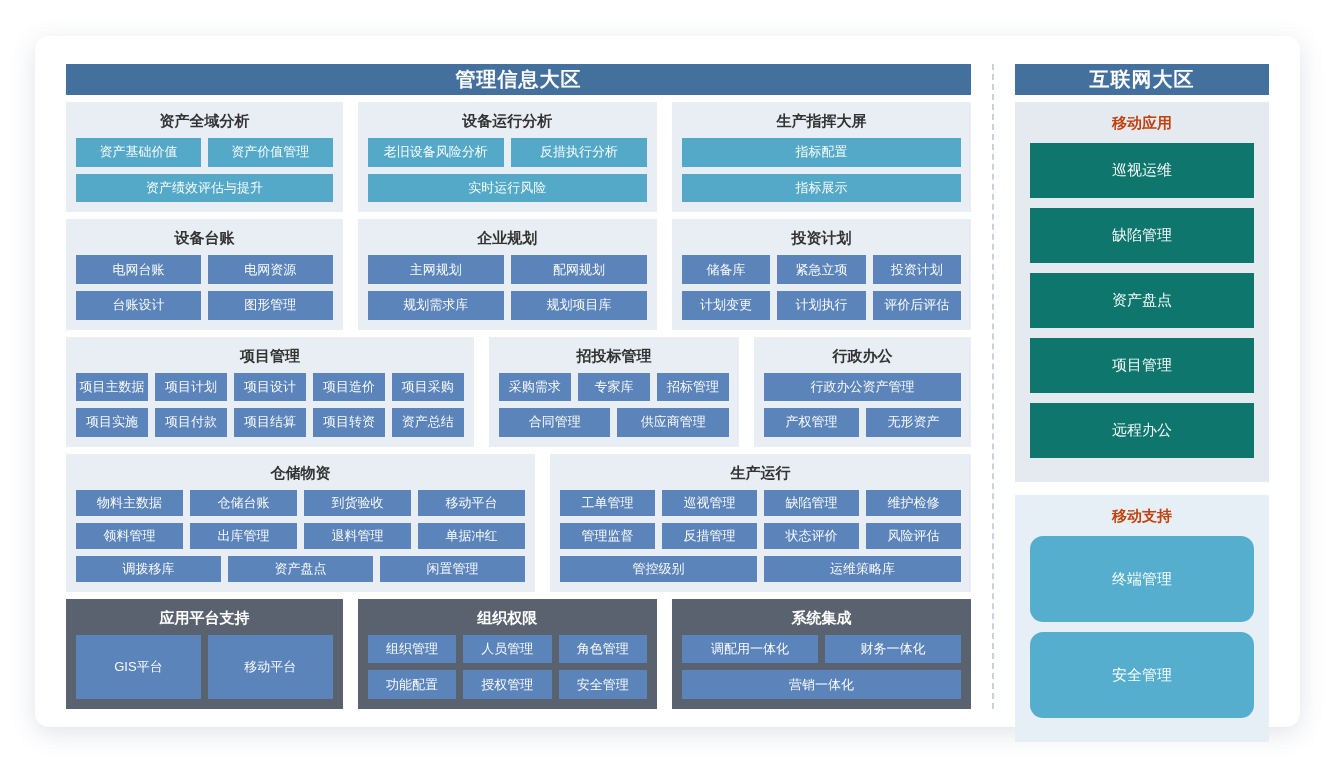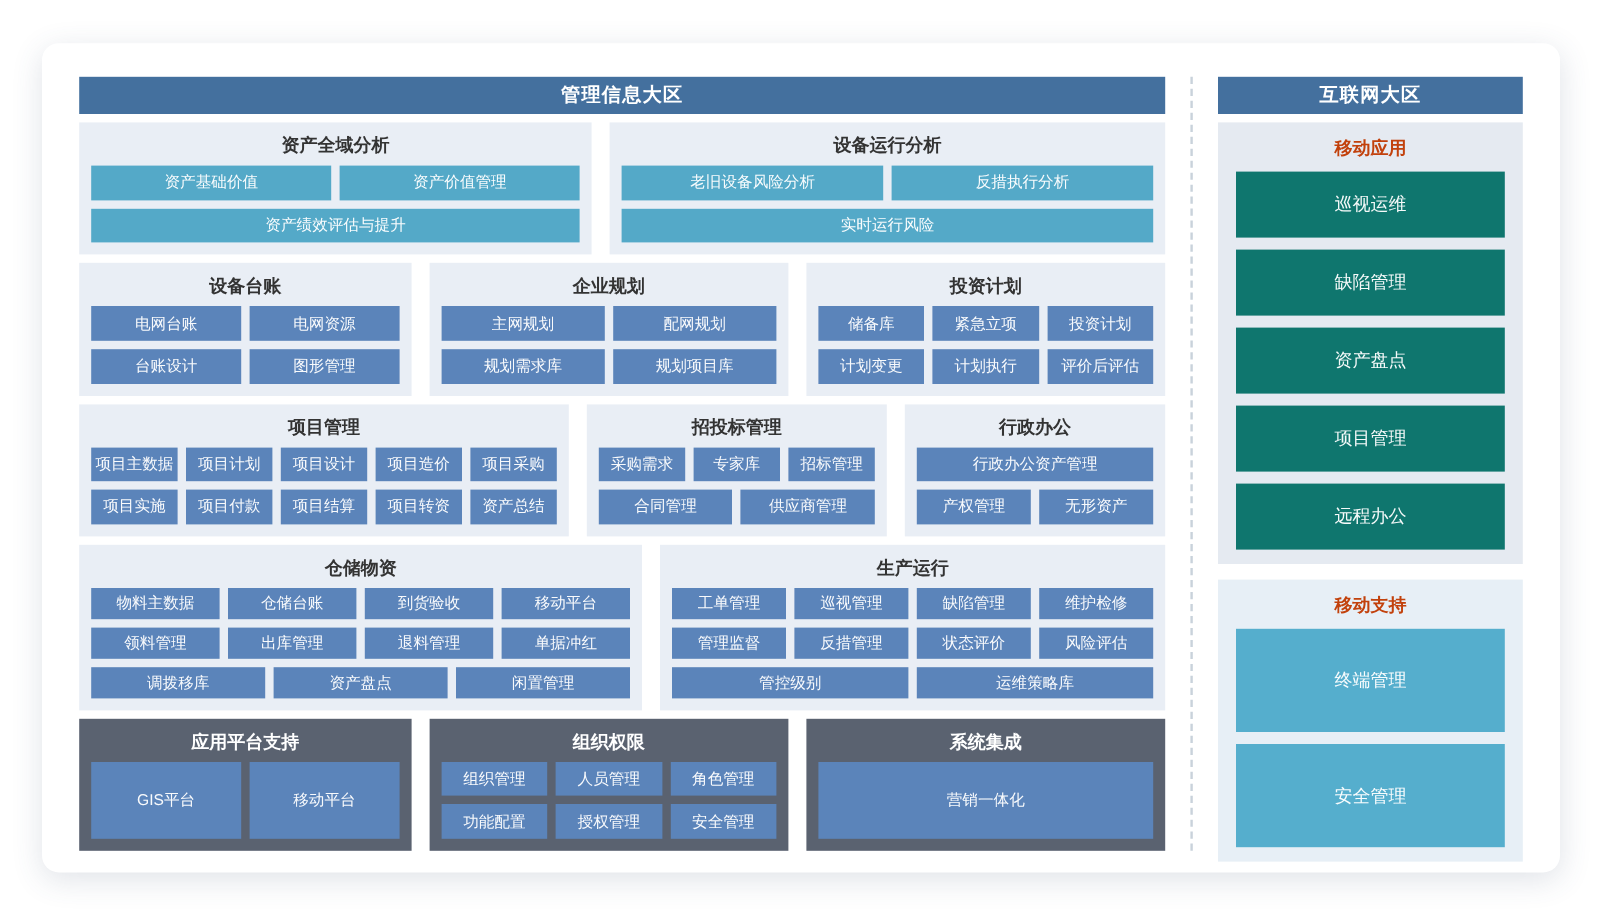--- a/index.html
+++ b/index.html
@@ -19,21 +19,21 @@
     gap: 15px;
   }
   .zone-left { width: 905px; flex: 0 0 905px; display: flex; flex-direction: column; }
   .zone-right { flex: 1; display: flex; flex-direction: column; }
   .zone-divider { width: 0; border-left: 2px dashed #c9d2db; margin: 0 6px; }
 
   .zone-header {
     height: 31px; line-height: 31px;
     background: #44709e;
     color: #ffffff;
-    font-size: 16px; font-weight: bold;
+    font-size: 20px; font-weight: bold;
     text-align: center;
     letter-spacing: 1px;
     flex: 0 0 31px;
   }
 
   
   .panel-row { display: flex; gap: 15px; margin-top: 7px; flex: 1; }
   .panel {
     background: #e9eef5;
     padding: 7px 10px 3px 10px;
@@ -83,23 +83,23 @@
     padding: 4px 0 10px 0;
   }
   .side-btn {
     height: 55px;
     margin-bottom: 10px;
     display: flex; align-items: center; justify-content: center;
     color: rgba(255,255,255,0.96);
     font-size: 15px;
     cursor: pointer;
   }
-  .side-btn:last-child { margin-bottom: 0; }
+  .side-btn:last-child { margin-bottom: 12px; }
   .side-btn.blue { background: #0f766e; }
-  .side-btn.teal { background: #55aecd; height: 86px; }
+  .side-btn.teal { background: #55aecd; height: 86px; border-radius: 13px; }
 </style>
 </head>
 <body>
 
 <div class="page">
   <div class="card">
 
     <div class="zone-left">
       <div class="zone-header">管理信息大区</div>
       <div id="left-rows" style="display: flex; flex-direction: column; flex: 1 1 0%;">
@@ -115,20 +115,29 @@
               </div>
             </div>
             <div class="panel">
               <div class="panel-title">设备运行分析</div>
               <div class="btn-row">
                 <div class="mod-btn teal">老旧设备风险分析</div>
                 <div class="mod-btn teal">反措执行分析</div>
               </div>
               <div class="btn-row">
                 <div class="mod-btn teal">实时运行风险</div>
+              </div>
+            </div>
+            <div class="panel">
+              <div class="panel-title">生产指挥大屏</div>
+              <div class="btn-row">
+                <div class="mod-btn teal">指标配置</div>
+              </div>
+              <div class="btn-row">
+                <div class="mod-btn teal">指标展示</div>
               </div>
             </div>
           </div>
           <div class="panel-row row-2">
             <div class="panel">
               <div class="panel-title">设备台账</div>
               <div class="btn-row">
                 <div class="mod-btn blue">电网台账</div>
                 <div class="mod-btn blue">电网资源</div>
               </div>
@@ -260,20 +269,24 @@
                 <div class="mod-btn blue">角色管理</div>
               </div>
               <div class="btn-row">
                 <div class="mod-btn blue">功能配置</div>
                 <div class="mod-btn blue">授权管理</div>
                 <div class="mod-btn blue">安全管理</div>
               </div>
             </div>
             <div class="panel dark">
               <div class="panel-title">系统集成</div>
+              <div class="btn-row">
+                <div class="mod-btn blue">调配用一体化</div>
+                <div class="mod-btn blue">财务一体化</div>
+              </div>
               <div class="btn-row">
                 <div class="mod-btn blue">营销一体化</div>
               </div>
             </div>
           </div>
         </div>
     </div>
 
     <div class="zone-divider"></div>
 

